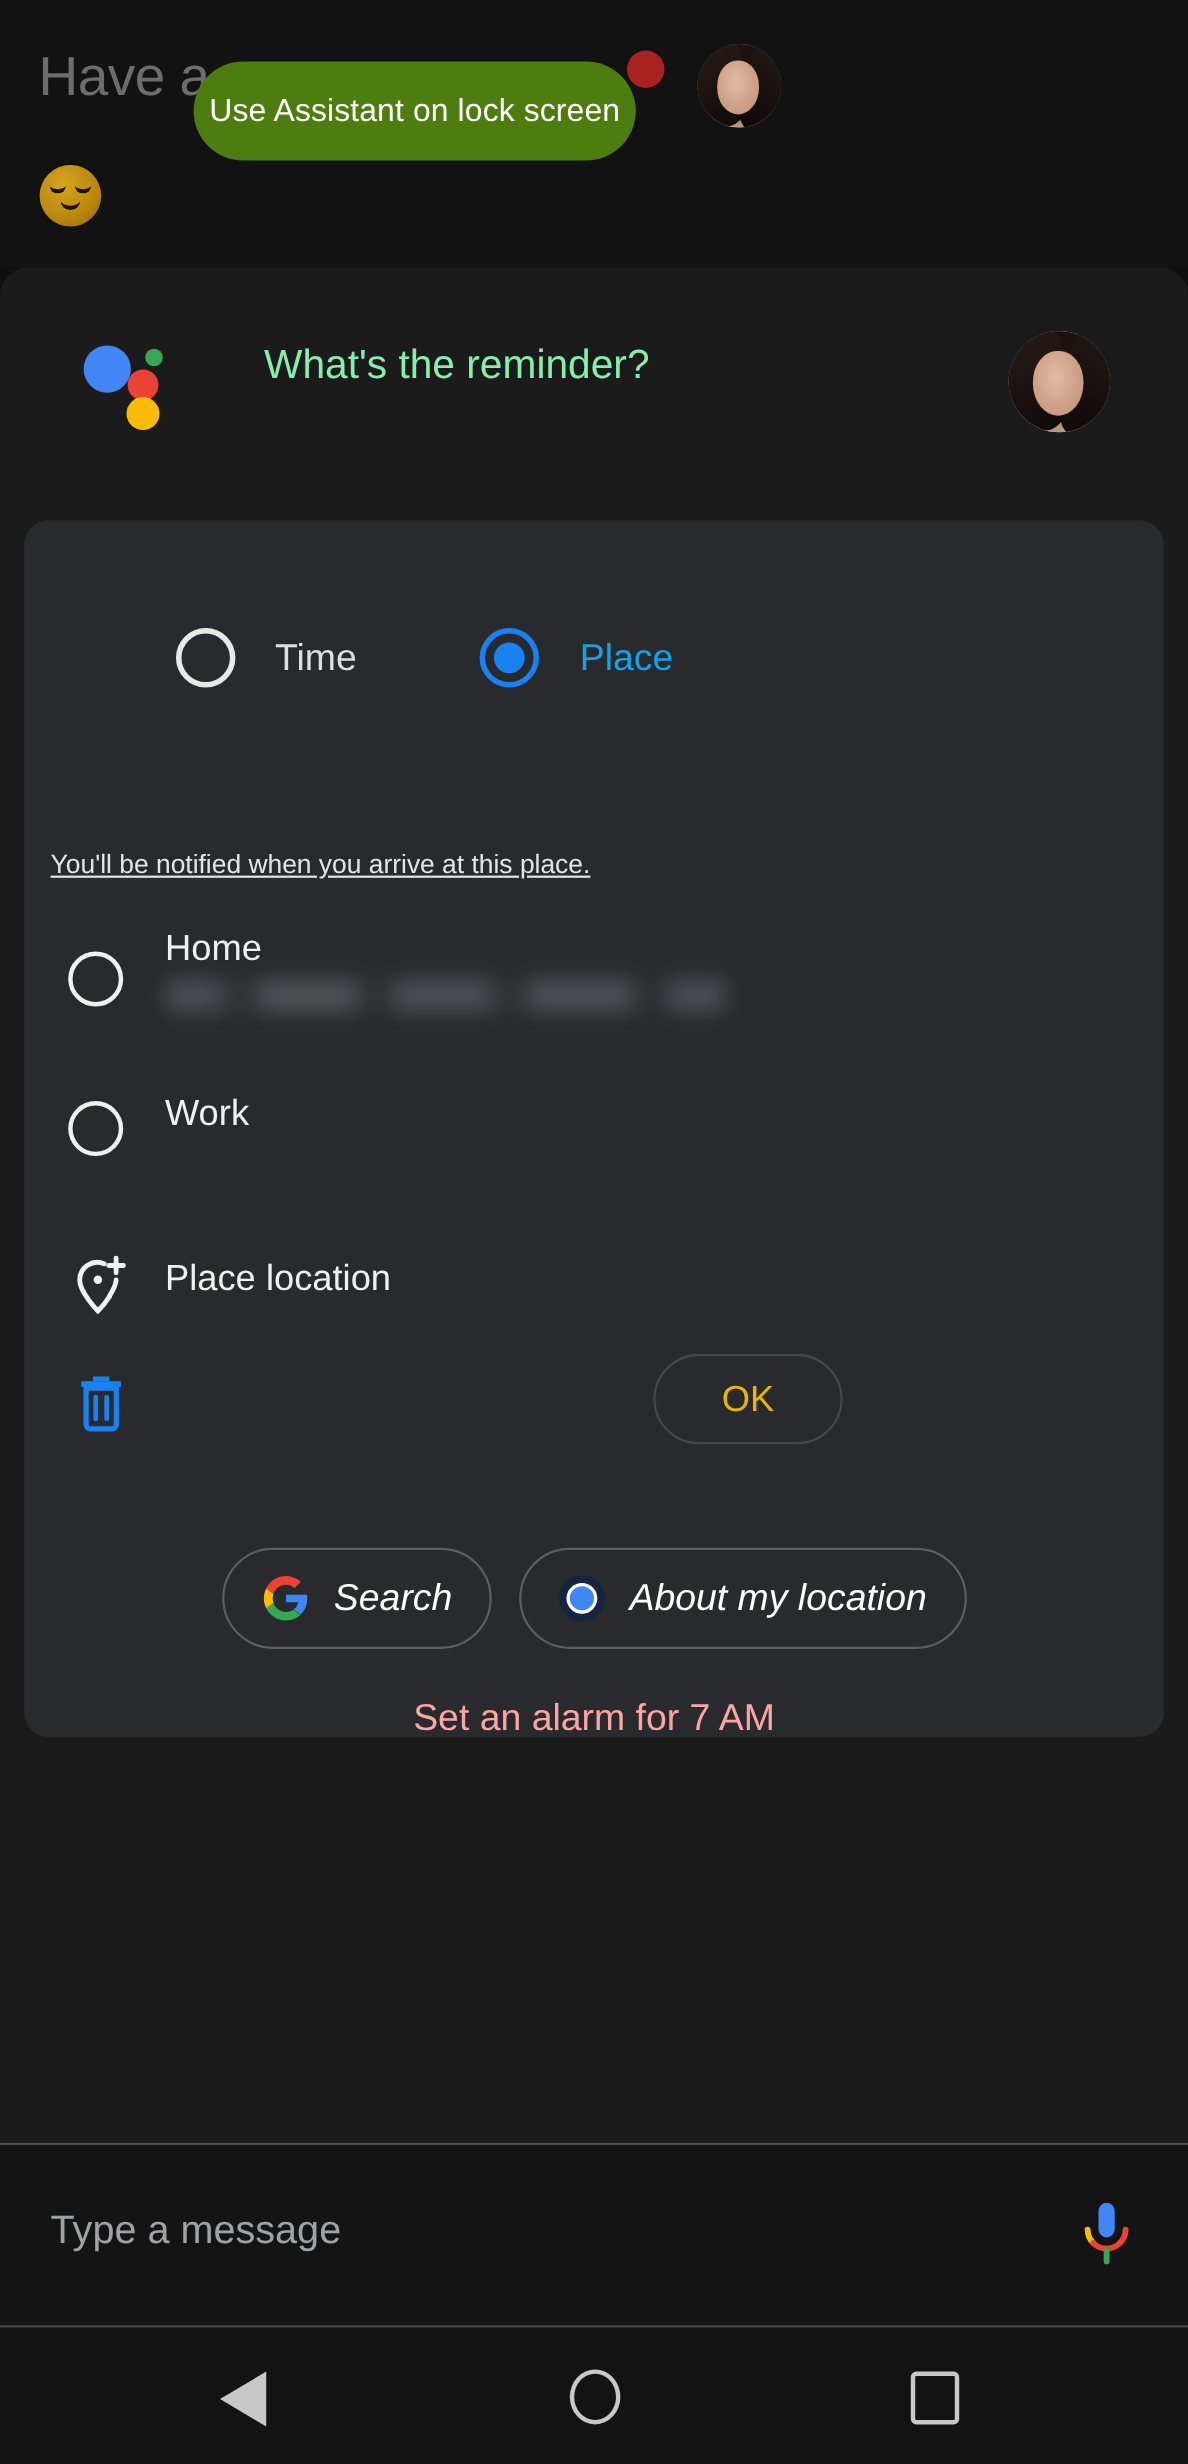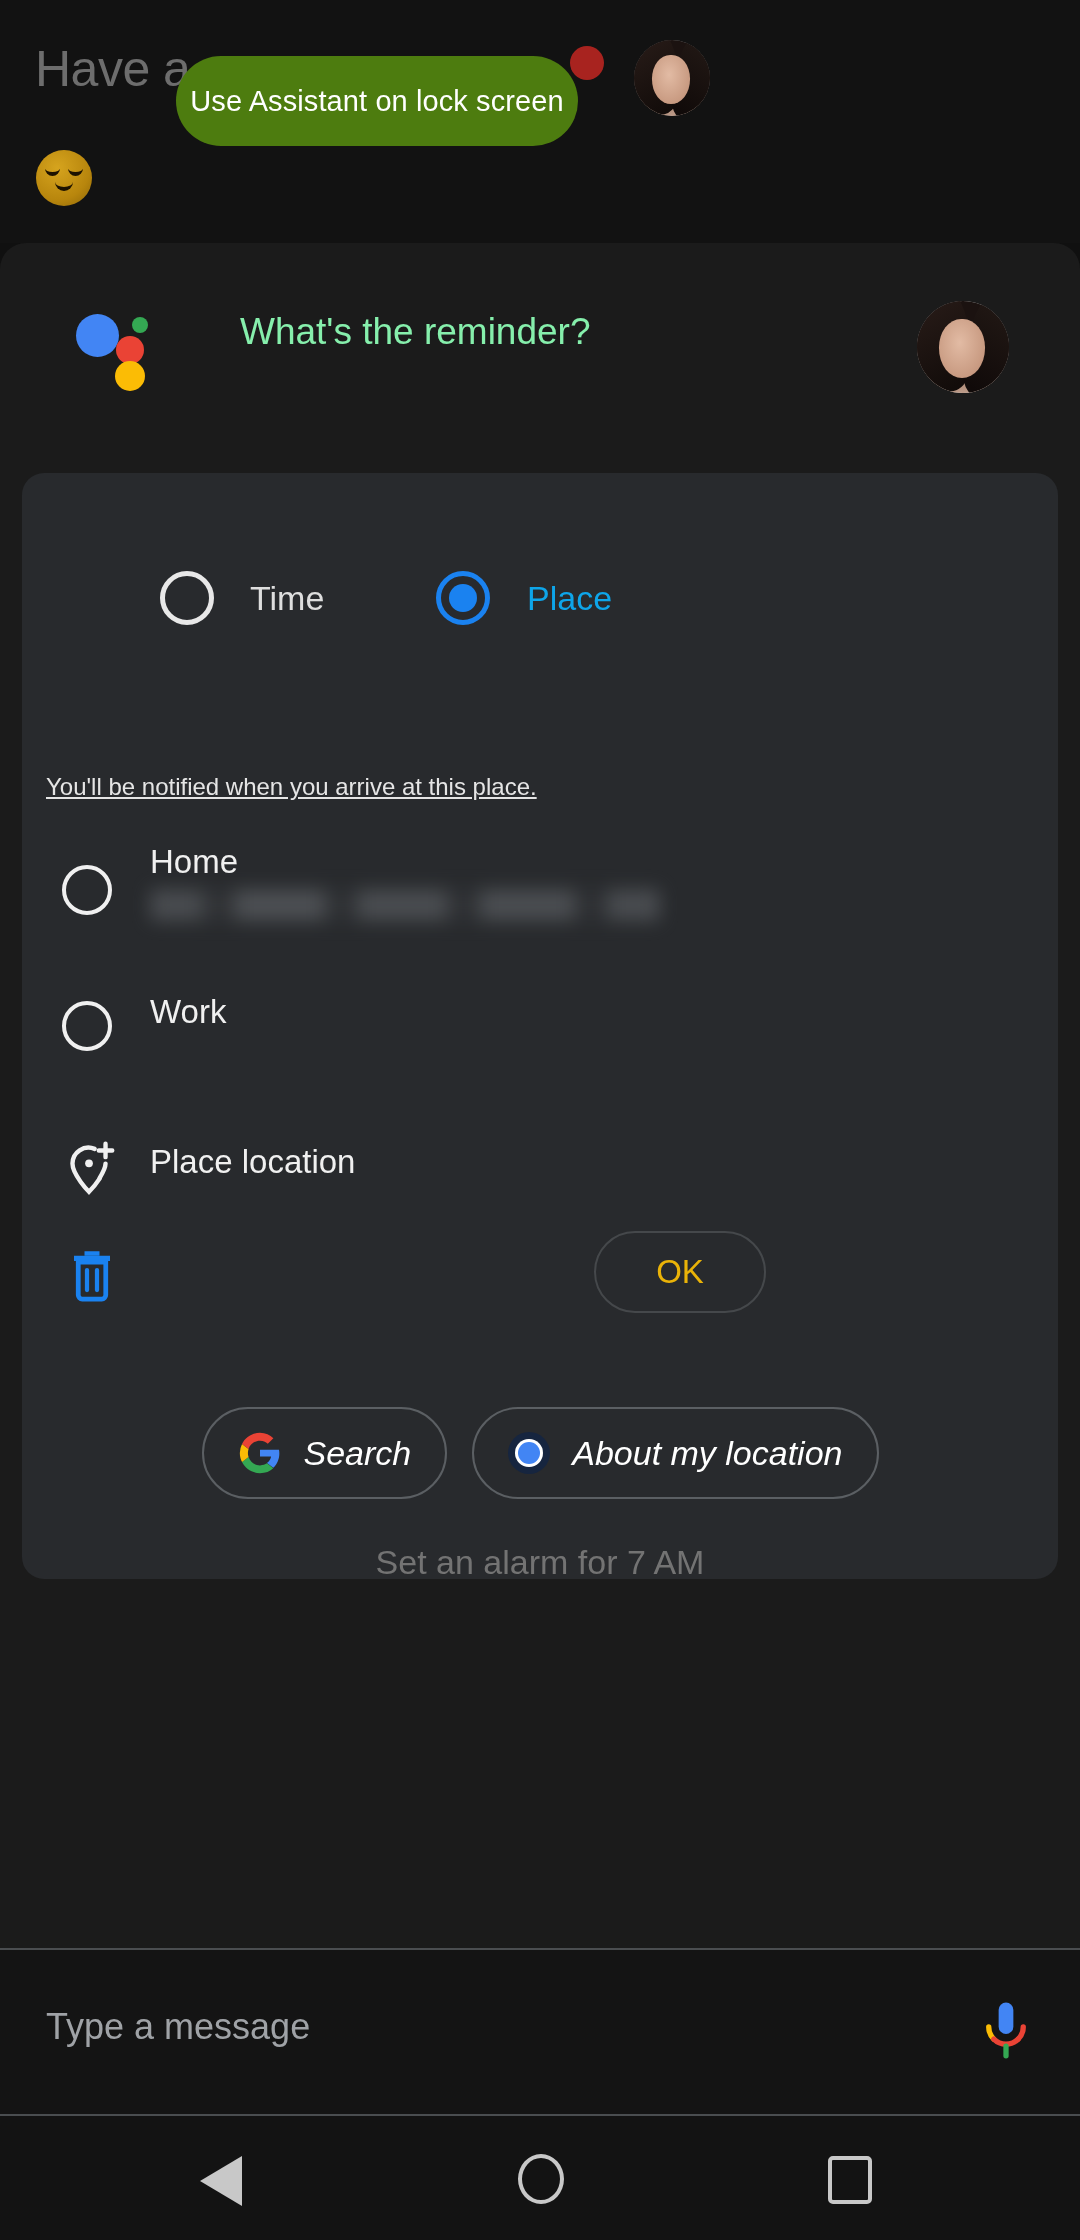--- a/index.html
+++ b/index.html
@@ -213,21 +213,21 @@
   }
   .loc-dot::after {
     content: ""; position: absolute; left: 50%; top: 50%;
     width: 22px; height: 22px; margin: -11px 0 0 -11px;
     border-radius: 50%; background: #4285f4;
     box-shadow: 0 0 0 3px #ffffff;
   }
 
   #alarm-sugg {
     position: absolute; left: 0; top: 1300px; width: 1080px;
-    text-align: center; font-size: 34px; color: #737373;
+    text-align: center; font-size: 34px; color: #fca5a5;
   }
 
   
   #divider-top {
     position: absolute; left: 0; top: 1948px; width: 1080px; height: 2px;
     background: #4a4d50;
   }
   #inputbar {
     position: absolute; left: 0; top: 1950px; width: 1080px; height: 165px;
     background: #141414;

